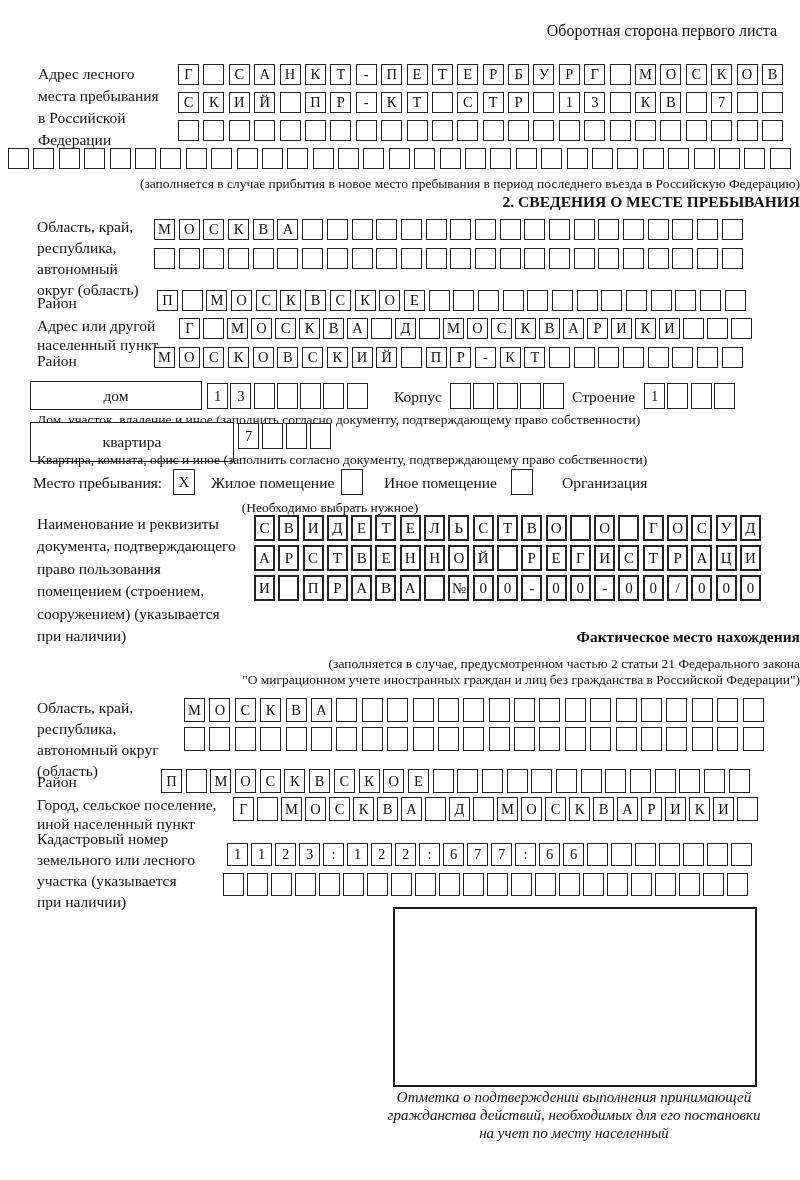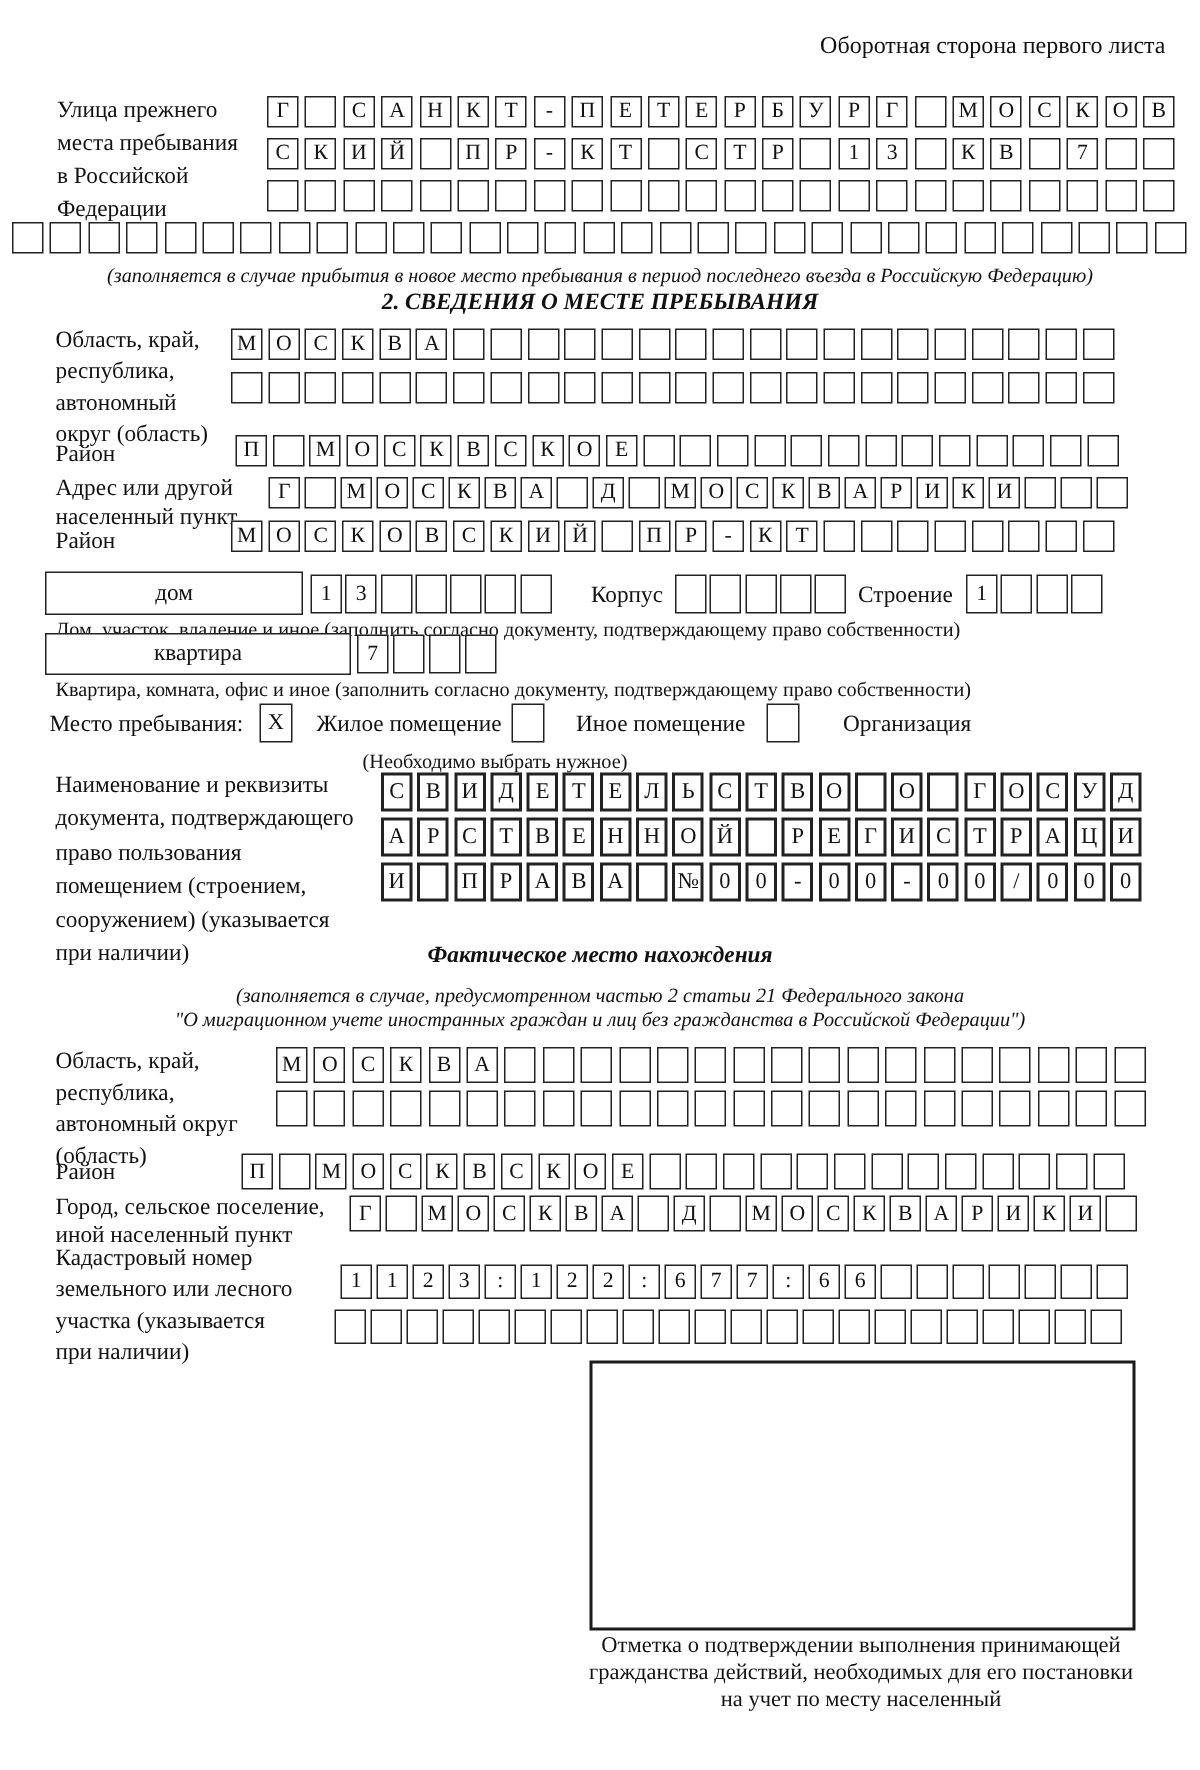--- a/index.html
+++ b/index.html
@@ -4,46 +4,46 @@
 <style>
   html,body{margin:0;padding:0;background:#fff;}
   .page{position:relative;width:800px;height:1180px;background:#fff;overflow:hidden;
         font-family:"Liberation Serif","DejaVu Serif",serif;color:#111;border-radius:18px;}
   .corner{position:absolute;top:22px;right:23px;font-size:16px;}
   .lbl{position:absolute;font-size:15.5px;line-height:21px;white-space:nowrap;}
   .lh22 div{line-height:22px;}
   .lh19 div{line-height:19px;}
   .lh224 div{line-height:22.4px;}
   .note{position:absolute;font-size:13.5px;white-space:nowrap;}
-  .center{left:0;right:0;text-align:center;white-space:normal;font-style:italic;}
+  .center{left:0;right:0;text-align:right;white-space:normal;}
   .title{position:absolute;font-weight:bold;font-size:15.5px;}
   .cells{position:absolute;display:flex;gap:4.4px;}
   .cells .cell{flex:0 0 auto;width:21px;height:21px;border:1.6px solid #222;box-sizing:border-box;
         display:flex;align-items:center;justify-content:center;font-size:14.5px;background:#fff;}
   .g23{gap:2.3px;} .g3{gap:3px;} .g33{gap:3.3px;} .g37{gap:3.7px;} .g44{gap:4.4px;}
   .ch26 .cell{height:26px;} .ch24 .cell{height:24px;} .ch23 .cell{height:23px;}
   .thick .cell{border-width:2px;font-size:15px;}
   .labelbox{position:absolute;border:1.6px solid #222;box-sizing:border-box;background:#fff;
         display:flex;align-items:center;justify-content:center;font-size:15.5px;}
   .cb{position:absolute;width:22px;height:26px;border:1.6px solid #222;box-sizing:border-box;
         display:flex;align-items:center;justify-content:center;font-size:15px;background:#fff;}
   .stamp{position:absolute;border:2px solid #1a1a1a;background:#fff;}
   .caption{position:absolute;font-size:15px;text-align:center;}
-  .caption div{line-height:18px;}
+  .caption div{line-height:18px;font-style:italic;}
   .notelines div{line-height:15.5px;font-size:13.5px;}
 </style>
 </head>
 <body>
 
 <div class="page">
 
   <div class="corner">Оборотная сторона первого листа</div>
 
   <div class="lbl lh22" style="top:63px;left:38px">
-      <div>Улица прежнего</div>
+      <div>Адрес лесного</div>
       <div>места пребывания</div>
       <div>в Российской</div>
       <div>Федерации</div>
     </div>
   <div class="cells g44" style="top:64px;left:178px">
       <span class="cell">Г</span>
       <span class="cell"></span>
       <span class="cell">С</span>
       <span class="cell">А</span>
       <span class="cell">Н</span>
@@ -322,21 +322,21 @@
     </div>
   <div class="lbl" style="top:386px;left:572px">Строение</div>
   <div class="cells g23 ch26" style="top:383px;left:644px">
       <span class="cell">1</span>
       <span class="cell"></span>
       <span class="cell"></span>
       <span class="cell"></span>
     </div>
   <div class="note" style="top:412px;left:37px">Дом, участок, владение и иное (заполнить согласно документу, подтверждающему право собственности)</div>
 
-  <div class="labelbox" style="top:422px;left:30px;width:204px;height:28px">квартира</div>
+  <div class="labelbox" style="top:422px;left:30px;width:204px;height:40px">квартира</div>
   <div class="cells g3 ch26" style="top:423px;left:238px">
       <span class="cell">7</span>
       <span class="cell"></span>
       <span class="cell"></span>
       <span class="cell"></span>
     </div>
   <div class="note" style="top:452px;left:37px">Квартира, комната, офис и иное (заполнить согласно документу, подтверждающему право собственности)</div>
 
   <div class="lbl" style="top:472px;left:33px">Место пребывания:</div>
   <div class="cb" style="top:469px;left:173px">Х</div>

